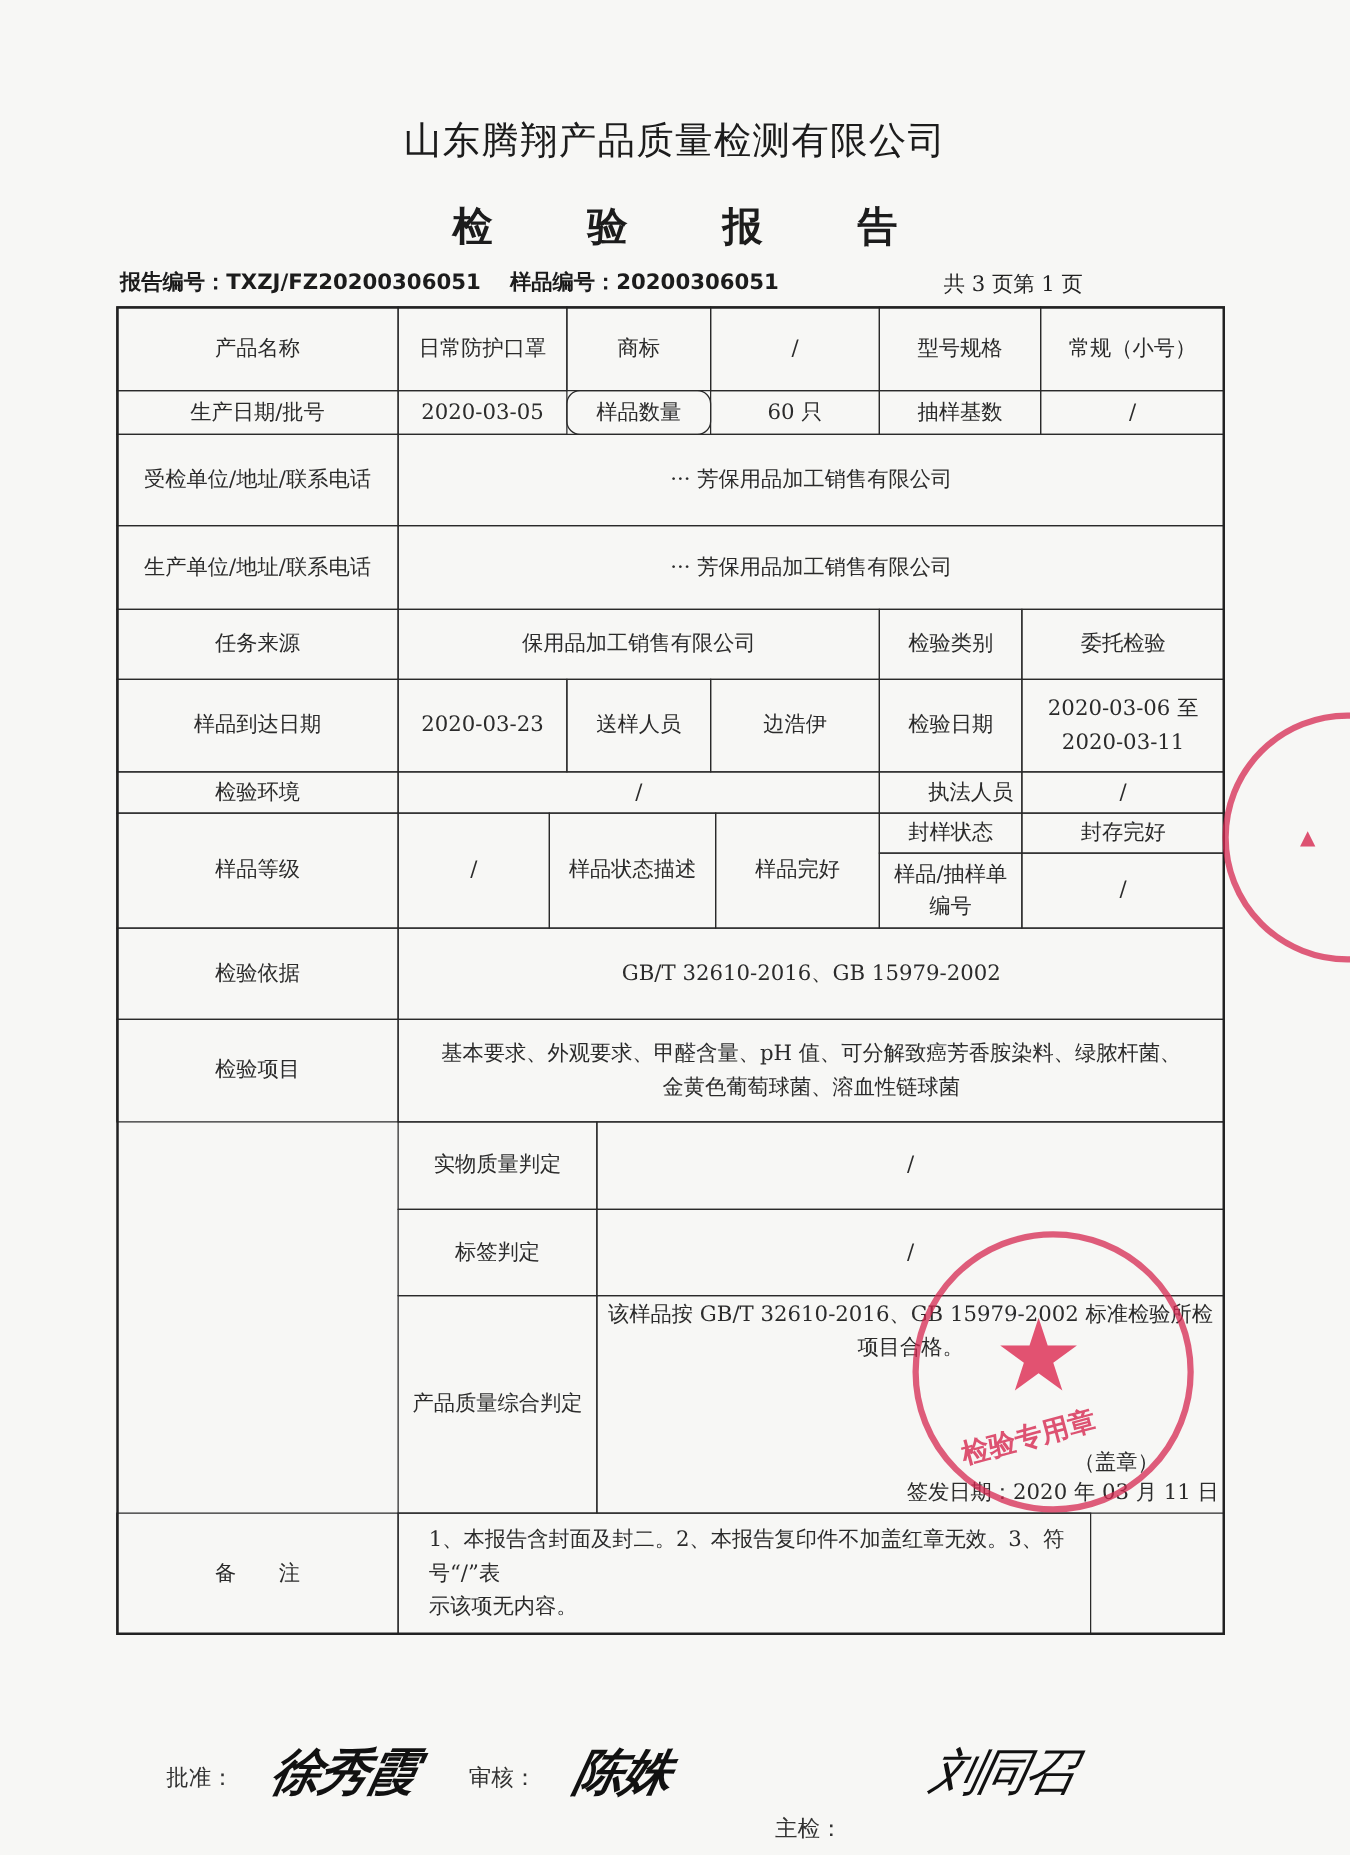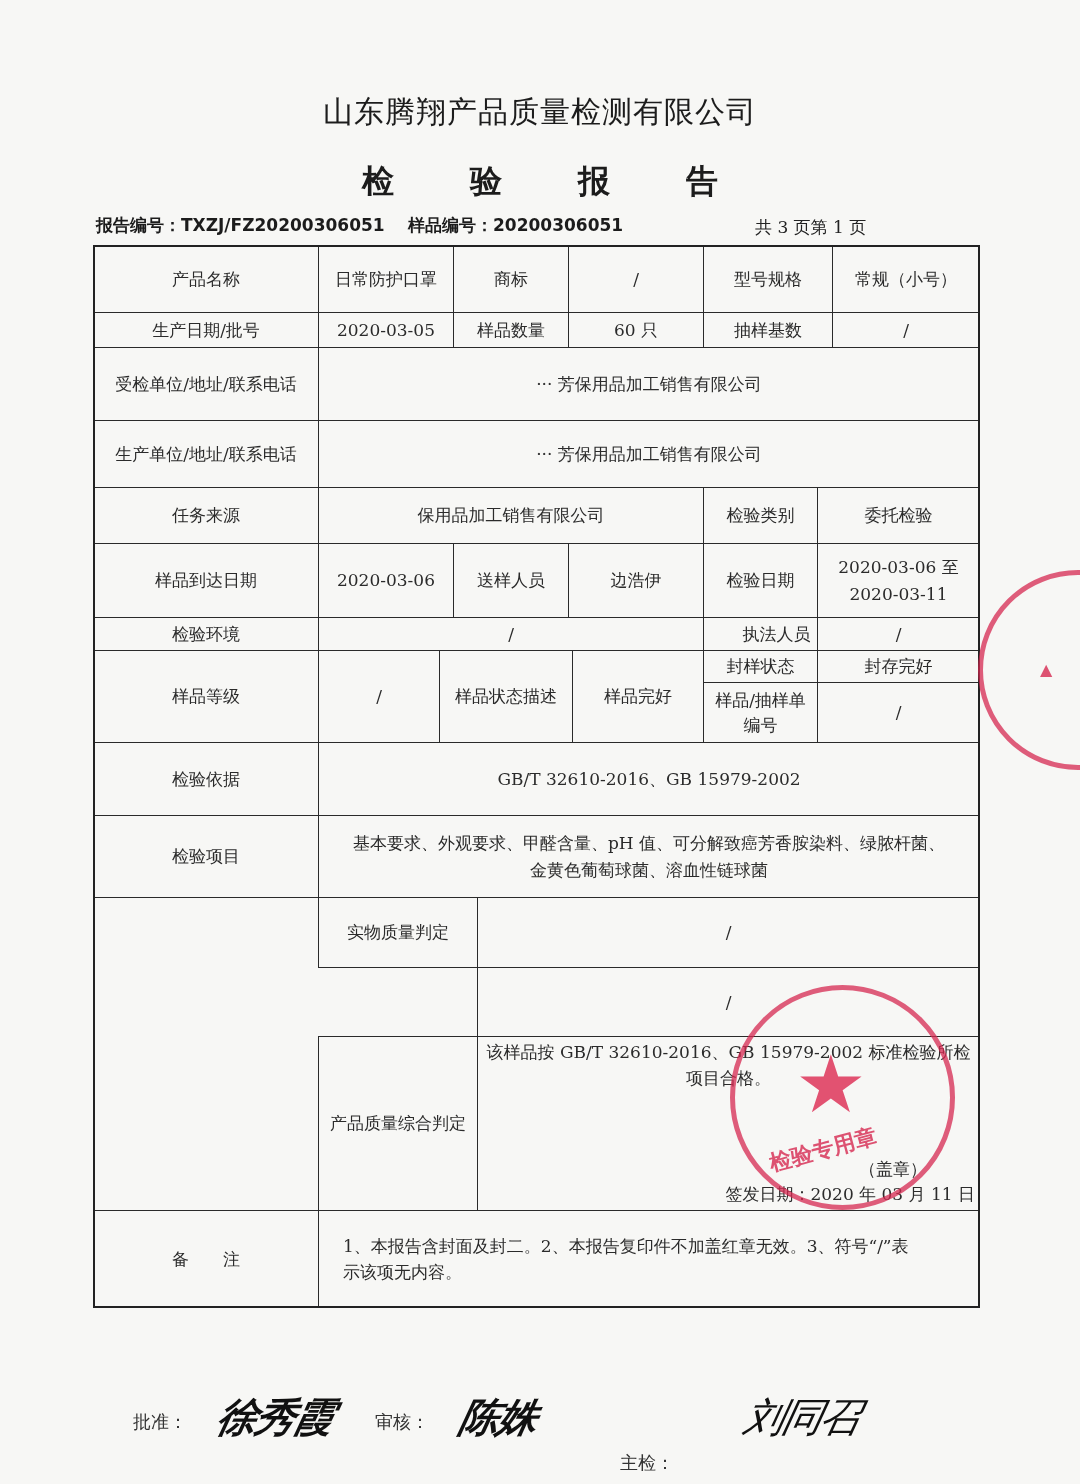--- a/index.html
+++ b/index.html
@@ -70,38 +70,38 @@
 
   <div class="cell" style="left:0;top:0;width:226px;height:68px;">产品名称</div>
   <div class="cell" style="left:225px;top:0;width:136px;height:68px;">日常防护口罩</div>
   <div class="cell" style="left:360px;top:0;width:116px;height:68px;">商标</div>
   <div class="cell" style="left:475px;top:0;width:136px;height:68px;">/</div>
   <div class="cell" style="left:610px;top:0;width:130px;height:68px;">型号规格</div>
   <div class="cell" style="left:739px;top:0;width:148px;height:68px;">常规（小号）</div>
 
   <div class="cell" style="left:0;top:67px;width:226px;height:36px;">生产日期/批号</div>
   <div class="cell" style="left:225px;top:67px;width:136px;height:36px;">2020-03-05</div>
-  <div class="cell" style="left:360px;top:67px;width:116px;height:36px;">样品数量</div>
+  <div class="cell" style="left:360px;top:67px;width:116px;height:36px;border-radius:11px;">样品数量</div>
   <div class="cell" style="left:475px;top:67px;width:136px;height:36px;">60 只</div>
   <div class="cell" style="left:610px;top:67px;width:130px;height:36px;">抽样基数</div>
   <div class="cell" style="left:739px;top:67px;width:148px;height:36px;">/</div>
 
   <div class="cell" style="left:0;top:102px;width:226px;height:74px;">受检单位/地址/联系电话</div>
   <div class="cell" style="left:225px;top:102px;width:662px;height:74px;">··· 芳保用品加工销售有限公司</div>
 
   <div class="cell" style="left:0;top:175px;width:226px;height:68px;">生产单位/地址/联系电话</div>
   <div class="cell" style="left:225px;top:175px;width:662px;height:68px;">··· 芳保用品加工销售有限公司</div>
 
   <div class="cell" style="left:0;top:242px;width:226px;height:57px;">任务来源</div>
   <div class="cell" style="left:225px;top:242px;width:386px;height:57px;">保用品加工销售有限公司</div>
   <div class="cell" style="left:610px;top:242px;width:115px;height:57px;">检验类别</div>
   <div class="cell" style="left:724px;top:242px;width:163px;height:57px;">委托检验</div>
 
   <div class="cell" style="left:0;top:298px;width:226px;height:75px;">样品到达日期</div>
-  <div class="cell" style="left:225px;top:298px;width:136px;height:75px;">2020-03-06</div>
+  <div class="cell" style="left:225px;top:298px;width:136px;height:75px;">2020-03-23</div>
   <div class="cell" style="left:360px;top:298px;width:116px;height:75px;">送样人员</div>
   <div class="cell" style="left:475px;top:298px;width:136px;height:75px;">边浩伊</div>
   <div class="cell" style="left:610px;top:298px;width:115px;height:75px;">检验日期</div>
   <div class="cell" style="left:724px;top:298px;width:163px;height:75px;">
     <span class="inner"><span>2020-03-06 至</span><br><span>2020-03-11</span></span>
   </div>
 
   <div class="cell" style="left:0;top:372px;width:226px;height:34px;">检验环境</div>
   <div class="cell" style="left:225px;top:372px;width:386px;height:34px;">/</div>
   <div class="cell" style="left:610px;top:372px;width:115px;height:34px;padding-left:32px;">执法人员</div>
@@ -121,32 +121,33 @@
   <div class="cell" style="left:0;top:497px;width:226px;height:74px;">检验依据</div>
   <div class="cell" style="left:225px;top:497px;width:662px;height:74px;">GB/T 32610-2016、GB 15979-2002</div>
 
   <div class="cell" style="left:0;top:570px;width:226px;height:83px;">检验项目</div>
   <div class="cell" style="left:225px;top:570px;width:662px;height:83px;">
     <span class="inner"><span>基本要求、外观要求、甲醛含量、pH 值、可分解致癌芳香胺染料、绿脓杆菌、</span><br><span>金黄色葡萄球菌、溶血性链球菌</span></span>
   </div>
 
   <div class="cell" style="left:225px;top:652px;width:160px;height:71px;">实物质量判定</div>
   <div class="cell" style="left:384px;top:652px;width:503px;height:71px;">/</div>
+  <div class="cell" style="left:225px;top:722px;width:160px;height:70px;">标签判定</div>
   <div class="cell" style="left:384px;top:722px;width:503px;height:70px;">/</div>
   <div class="cell" style="left:225px;top:791px;width:160px;height:175px;">产品质量综合判定</div>
   <div class="cell" style="left:384px;top:791px;width:503px;height:175px;display:block;">
     <div style="position:absolute;left:0;right:0;top:2px;text-align:center;">
       <span>该样品按 GB/T 32610-2016、GB 15979-2002 标准检验所检</span><br><span>项目合格。</span>
     </div>
     <div style="position:absolute;right:52px;top:120px;font-family:Liberation Serif, serif;">（盖章）</div>
     <div style="position:absolute;right:4px;top:144px;">签发日期：2020 年 03 月 11 日</div>
   </div>
 
   <div class="cell" style="left:0;top:965px;width:226px;height:98px;">备　　注</div>
-  <div class="cell left" style="left:225px;top:965px;width:662px;height:98px;padding-left:24px;">
+  <div class="cell left" style="left:225px;top:965px;width:555px;height:98px;padding-left:24px;">
     <span class="inner"><span>1、本报告含封面及封二。2、本报告复印件不加盖红章无效。3、符号“/”表</span><br><span>示该项无内容。</span></span>
   </div>
 </div>
 <div class="outer-frame"></div>
 
 <div class="stamp" style="left:978px;top:570px;width:190px;height:190px;"></div>
 <div class="stamp-text" style="left:1040px;top:660px;font-size:16px;">▲</div>
 
 <div class="stamp" style="left:730px;top:985px;width:215px;height:215px;"></div>
 <div class="stamp-star" style="left:795px;top:1045px;">★</div>

